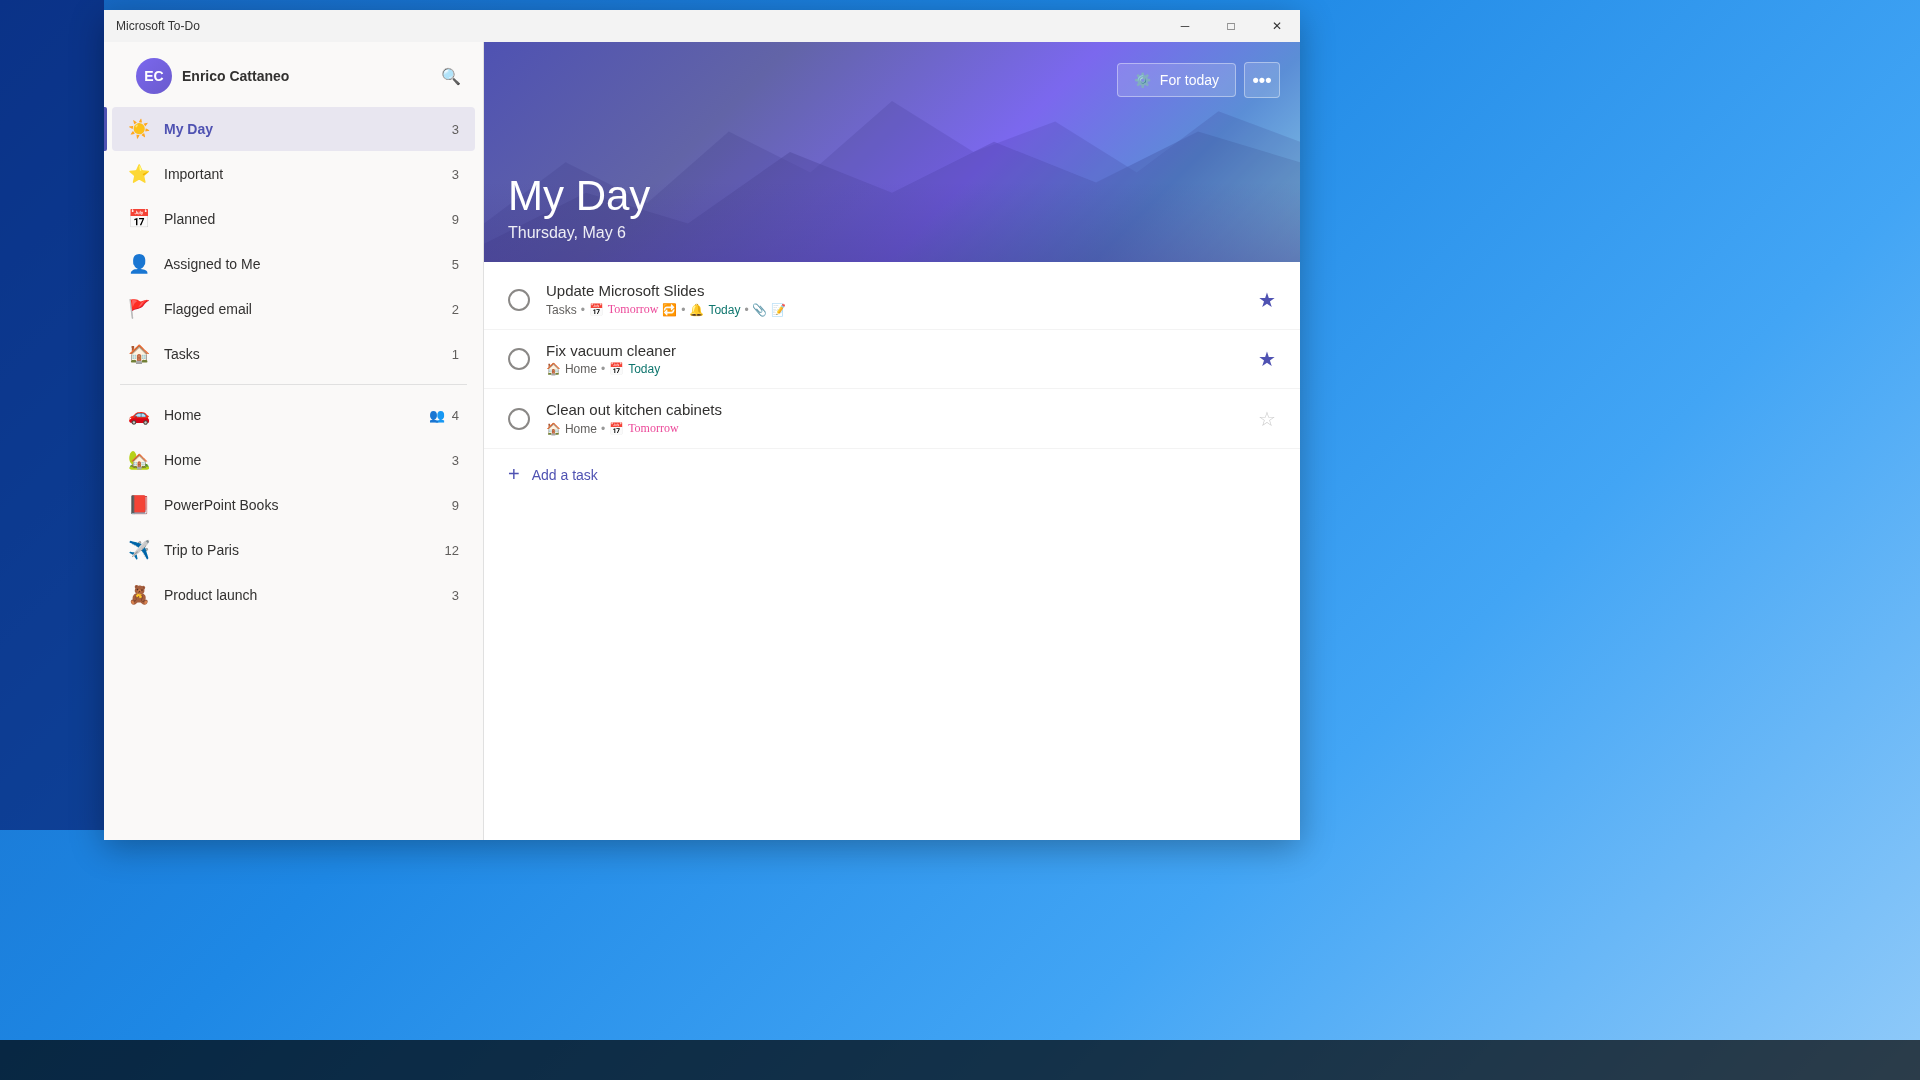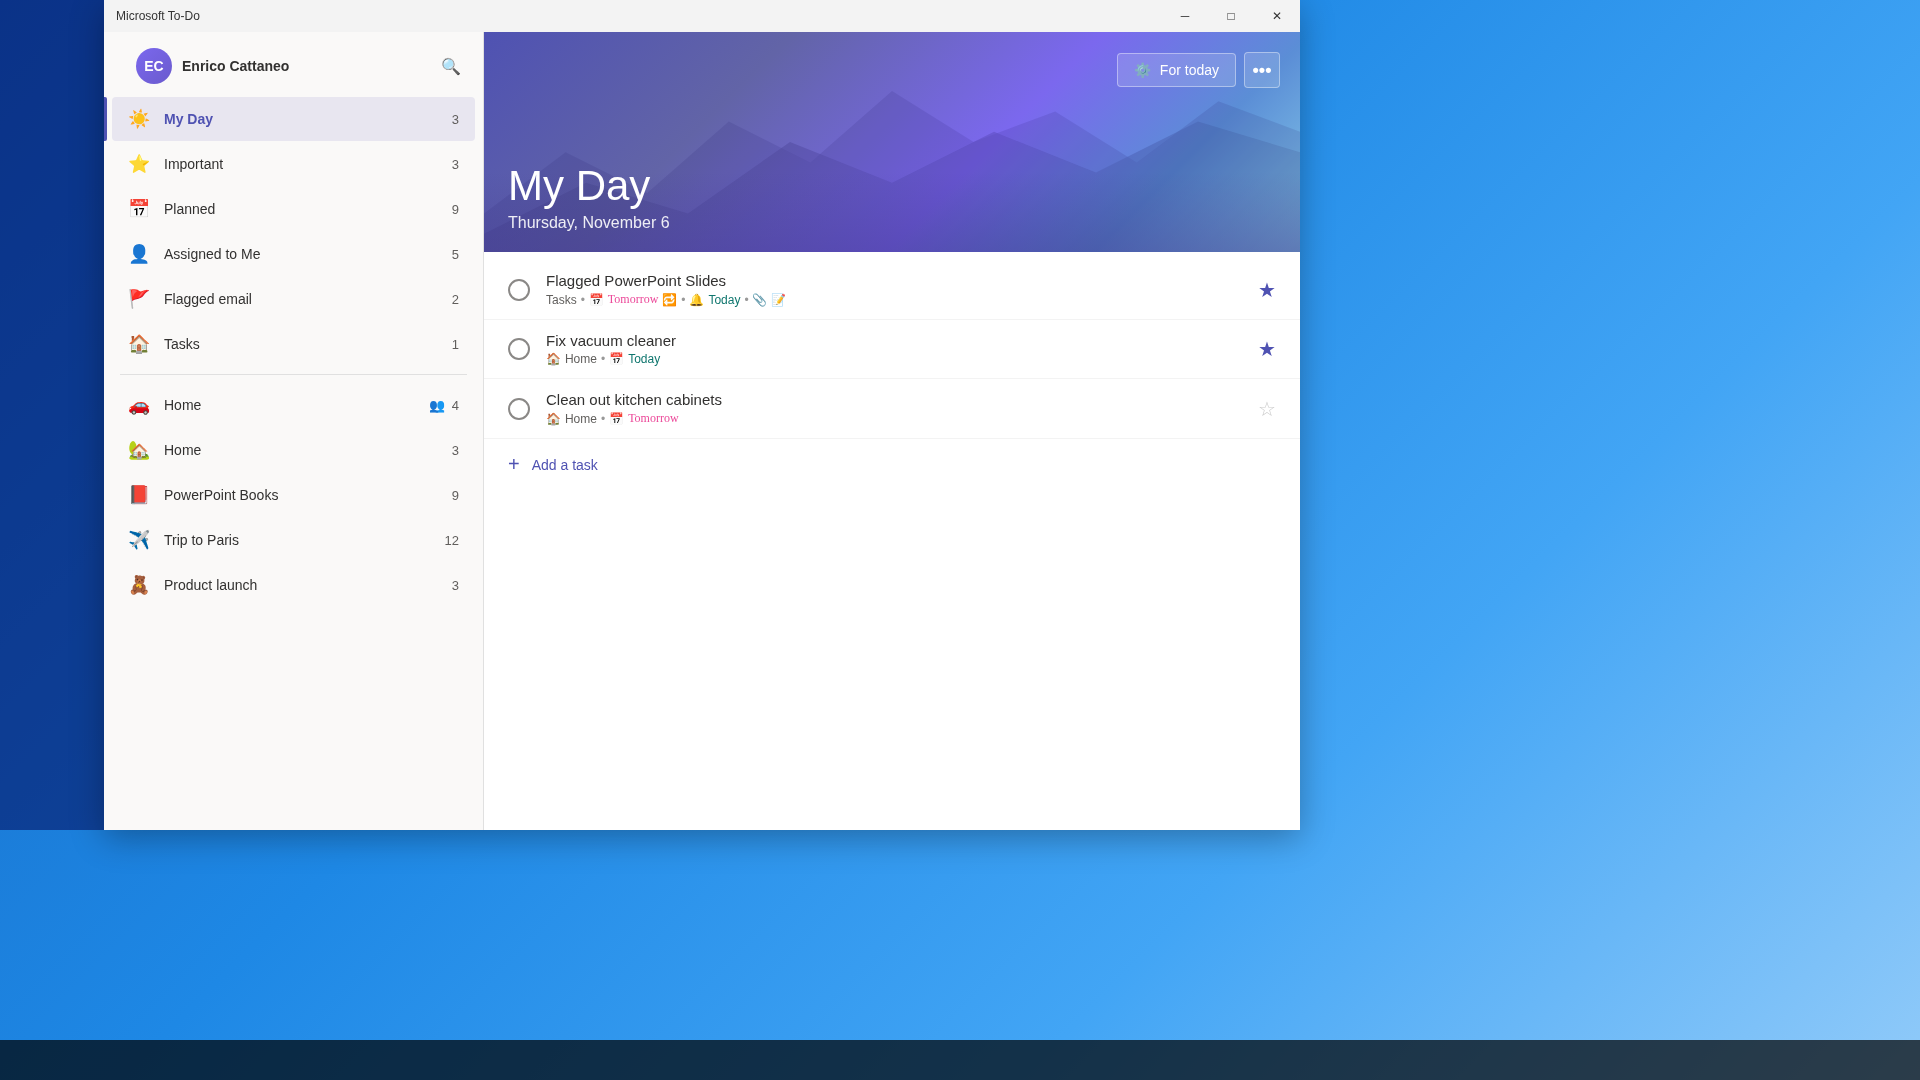--- a/index.html
+++ b/index.html
@@ -15,21 +15,21 @@
     
     .desktop {
       position: absolute;
       top: 0; left: 0; right: 0; bottom: 0;
       background: linear-gradient(135deg, #1565c0 0%, #1e88e5 40%, #42a5f5 70%, #90caf9 100%);
     }
 
     
     .app-window {
       position: absolute;
-      top: 0;
+      top: 10px;
       left: 104px;
       width: 1196px;
       height: 830px;
       background: #fff;
       display: flex;
       flex-direction: column;
       box-shadow: 0 8px 32px rgba(0,0,0,0.3);
     }
 
     
@@ -470,30 +470,30 @@
         <div class="hero-actions">
           <button class="for-today-btn">
             <span>⚙️</span>
             <span>For today</span>
           </button>
           <button class="more-btn">•••</button>
         </div>
 
         <div style="position:relative;z-index:1;">
           <div class="hero-title">My Day</div>
-          <div class="hero-subtitle">Thursday, November 6</div>
+          <div class="hero-subtitle">Thursday, May 6</div>
         </div>
       </div>
 
       <div class="task-list">
 
         <div class="task-item">
           <div class="task-checkbox"></div>
           <div class="task-content">
-            <div class="task-title">Flagged PowerPoint Slides</div>
+            <div class="task-title">Update Microsoft Slides</div>
             <div class="task-meta">
               <span>Tasks</span>
               <span class="dot">•</span>
               <span class="meta-icon">📅</span>
               <span class="due-tomorrow">Tomorrow</span>
               <span class="meta-icon">🔁</span>
               <span class="dot">•</span>
               <span class="meta-icon">🔔</span>
               <span class="due-today">Today</span>
               <span class="dot">•</span>

